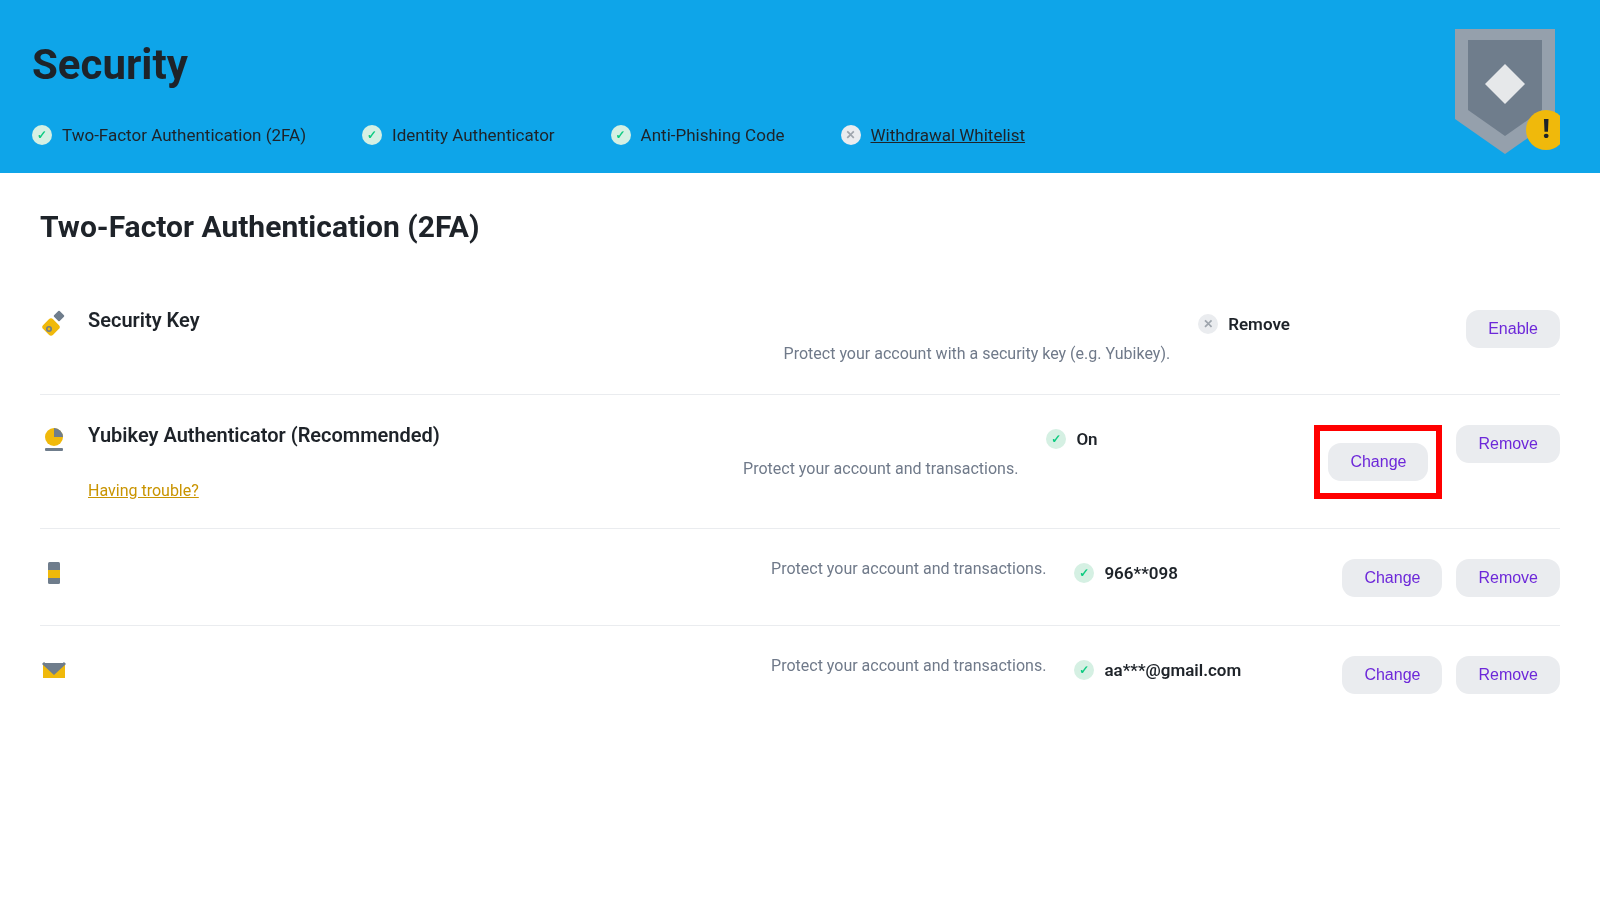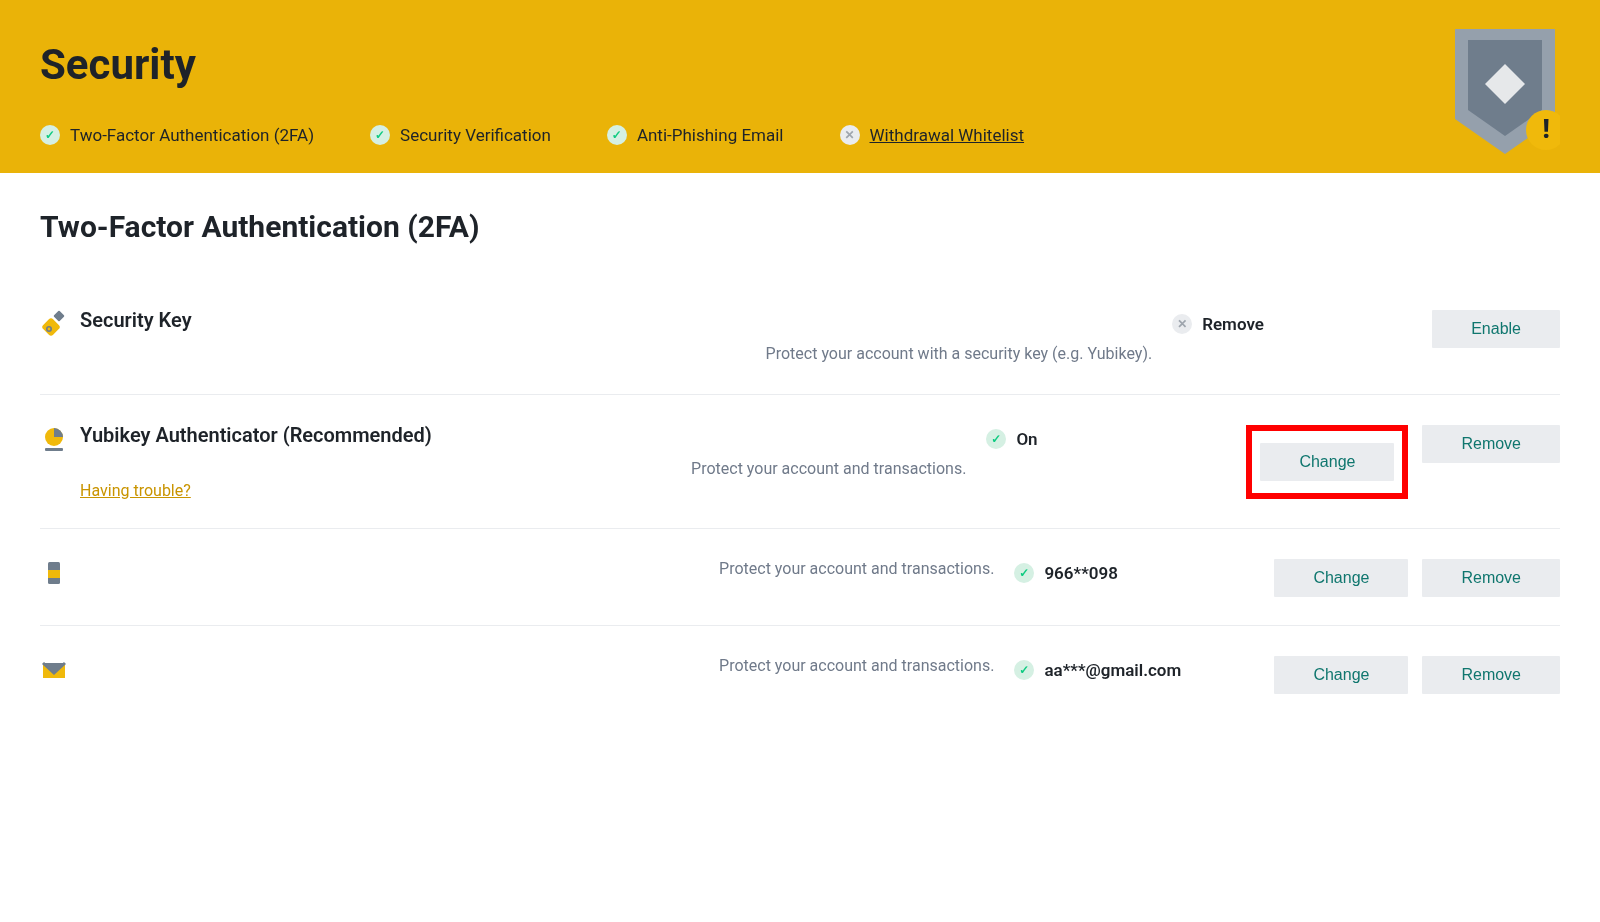--- a/index.html
+++ b/index.html
@@ -3,22 +3,22 @@
 <meta charset="utf-8">
 <style>
   * { box-sizing: border-box; margin: 0; padding: 0; }
   html, body {
     font-family: -apple-system, BlinkMacSystemFont, "Segoe UI", Roboto, "Helvetica Neue", Arial, sans-serif;
     background: #ffffff;
     color: #1e2329;
     width: 1600px;
   }
   .header {
-    background: #eab308;
-    padding: 40px 40px 28px 40px;
+    background: #0ea5e9;
+    padding: 40px 40px 28px 32px;
     position: relative;
   }
   .page-title {
     font-size: 42px;
     font-weight: 700;
     margin-bottom: 36px;
   }
   .status-row {
     display: flex;
     gap: 56px;
@@ -71,20 +71,21 @@
   .section-title {
     font-size: 30px;
     font-weight: 700;
     margin-bottom: 36px;
   }
   .row {
     display: flex;
     align-items: flex-start;
     padding: 28px 0;
     border-bottom: 1px solid #eaecef;
+    gap: 8px;
   }
   .row:last-child { border-bottom: none; }
   .row-icon {
     width: 40px;
     flex-shrink: 0;
     padding-top: 2px;
   }
   .row-main {
     flex: 1;
     padding-right: 20px;
@@ -117,25 +118,25 @@
   }
   .row-actions {
     display: flex;
     gap: 14px;
     align-items: flex-start;
     padding-top: 2px;
   }
   .btn {
     background: #eaecef;
     border: none;
-    color: #0f766e;
+    color: #6d28d9;
     font-size: 16px;
     font-weight: 500;
-    padding: 10px 39px;
-    border-radius: 1px;
+    padding: 10px 22px;
+    border-radius: 13px;
     cursor: pointer;
   }
   .highlight-box {
     border: 6px solid #ff0000;
     padding: 12px 8px;
     display: inline-flex;
   }
 </style>
 </head>
 <body>
@@ -143,25 +144,25 @@
 <div class="header">
   <h1 class="page-title">Security</h1>
 
   <div class="status-row">
     <div class="status-item">
       <span class="badge-check">✓</span>
       <span class="label">Two-Factor Authentication (2FA)</span>
     </div>
     <div class="status-item">
       <span class="badge-check">✓</span>
-      <span class="label">Security Verification</span>
-    </div>
-    <div class="status-item">
-      <span class="badge-check">✓</span>
-      <span class="label">Anti-Phishing Email</span>
+      <span class="label">Identity Authenticator</span>
+    </div>
+    <div class="status-item">
+      <span class="badge-check">✓</span>
+      <span class="label">Anti-Phishing Code</span>
     </div>
     <div class="status-item">
       <span class="badge-x">✕</span>
       <span class="label underline">Withdrawal Whitelist</span>
     </div>
   </div>
 
   <div class="shield-wrap">
     <svg viewBox="0 0 110 140" width="110" height="140">
       <polygon points="5,5 105,5 105,95 55,130 5,95" fill="#95a0ac"></polygon>

